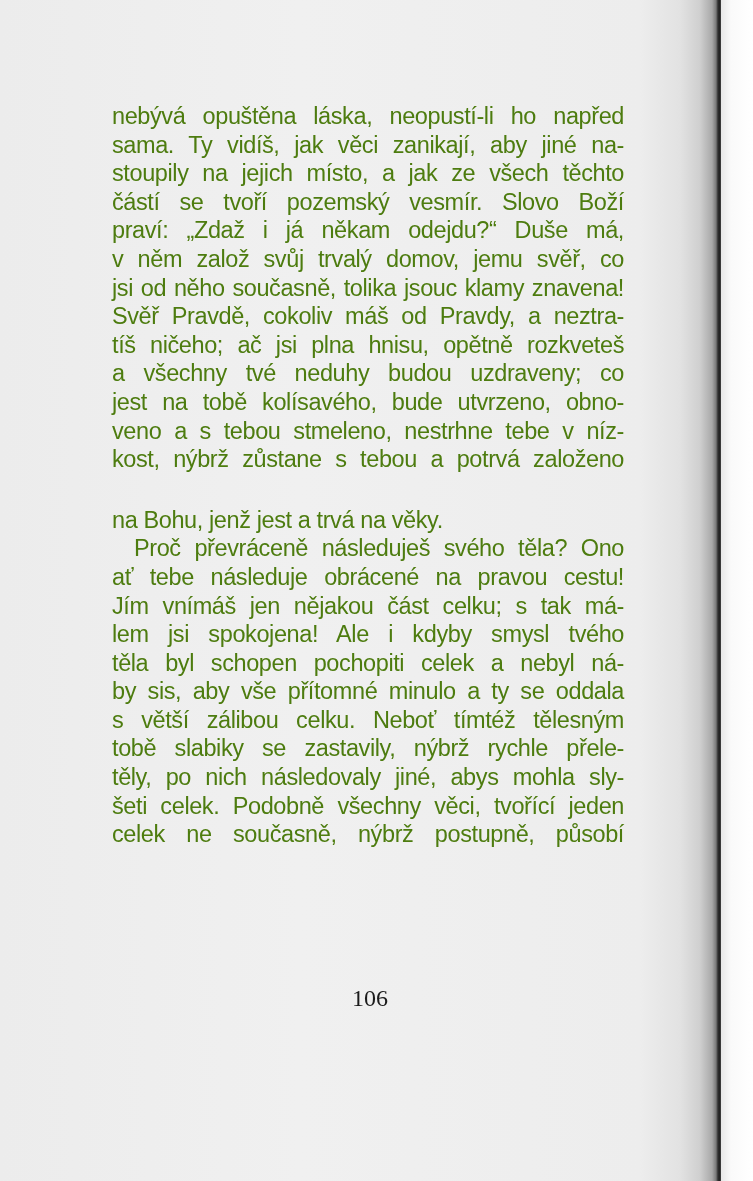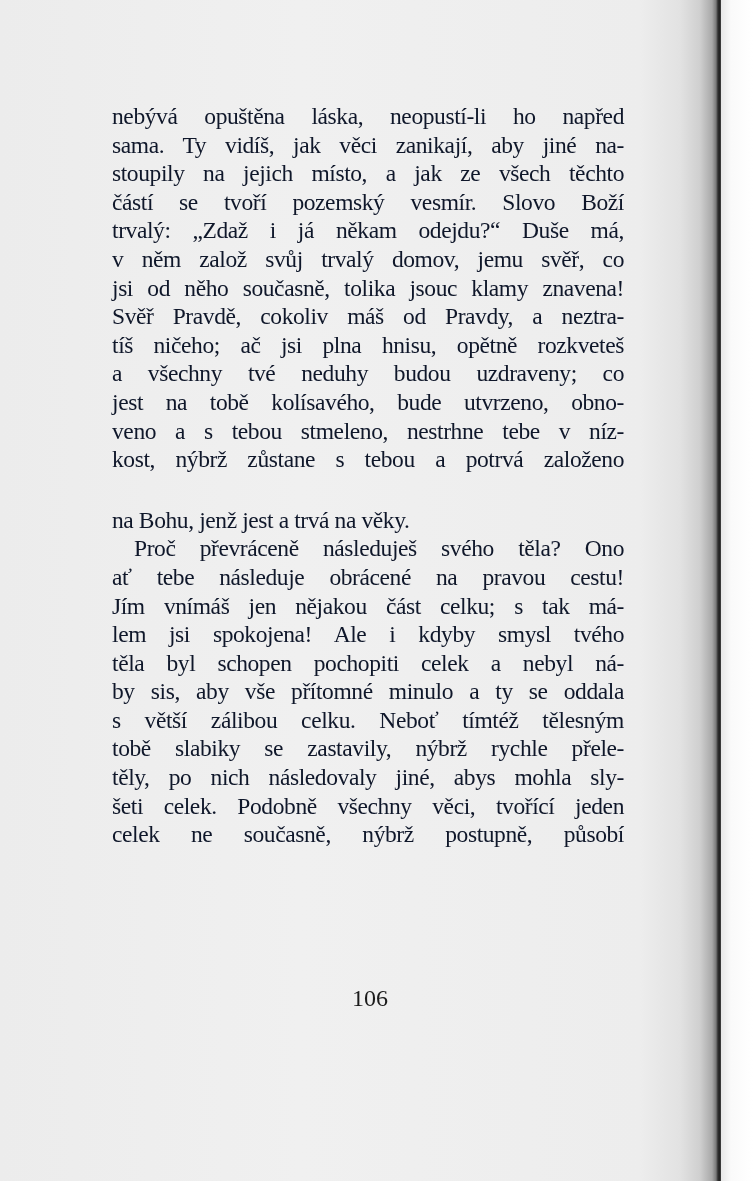--- a/index.html
+++ b/index.html
@@ -37,24 +37,24 @@
       top: 0;
       width: 32px;
       height: 1181px;
       background: linear-gradient(to right, #e8e8e8 0px, #fafafa 10px, #ffffff 32px);
     }
     .text-block {
       position: absolute;
       left: 112px;
       top: 102px;
       width: 512px;
-      font-family: Liberation Serif, serif;
+      font-family: Liberation Sans, sans-serif;
       font-size: 23.5px;
       line-height: 28.6px;
-      color: #0f172a;
+      color: #4d7c0f;
     }
     .line {
       display: block;
       white-space: nowrap;
       text-align: justify;
       text-align-last: justify;
       height: 28.6px;
       letter-spacing: -0.4px;
     }
     .line.last {
@@ -79,21 +79,21 @@
 <body>
 
 <div class="page"></div>
 <div class="edge-shade"></div>
 
 <div class="text-block">
   <span class="line">nebývá opuštěna láska, neopustí-li ho napřed</span>
   <span class="line">sama. Ty vidíš, jak věci zanikají, aby jiné na-</span>
   <span class="line">stoupily na jejich místo, a jak ze všech těchto</span>
   <span class="line">částí se tvoří pozemský vesmír. Slovo Boží</span>
-  <span class="line">trvalý: „Zdaž i já někam odejdu?“ Duše má,</span>
+  <span class="line">praví: „Zdaž i já někam odejdu?“ Duše má,</span>
   <span class="line">v něm založ svůj trvalý domov, jemu svěř, co</span>
   <span class="line">jsi od něho současně, tolika jsouc klamy znavena!</span>
   <span class="line">Svěř Pravdě, cokoliv máš od Pravdy, a neztra-</span>
   <span class="line">tíš ničeho; ač jsi plna hnisu, opětně rozkveteš</span>
   <span class="line">a všechny tvé neduhy budou uzdraveny; co</span>
   <span class="line">jest na tobě kolísavého, bude utvrzeno, obno-</span>
   <span class="line">veno a s tebou stmeleno, nestrhne tebe v níz-</span>
   <span class="line">kost, nýbrž zůstane s tebou a potrvá založeno</span>
   <span class="line last">na Bohu, jenž jest a trvá na věky.</span>
   <span class="line indent">Proč převráceně následuješ svého těla? Ono</span>

